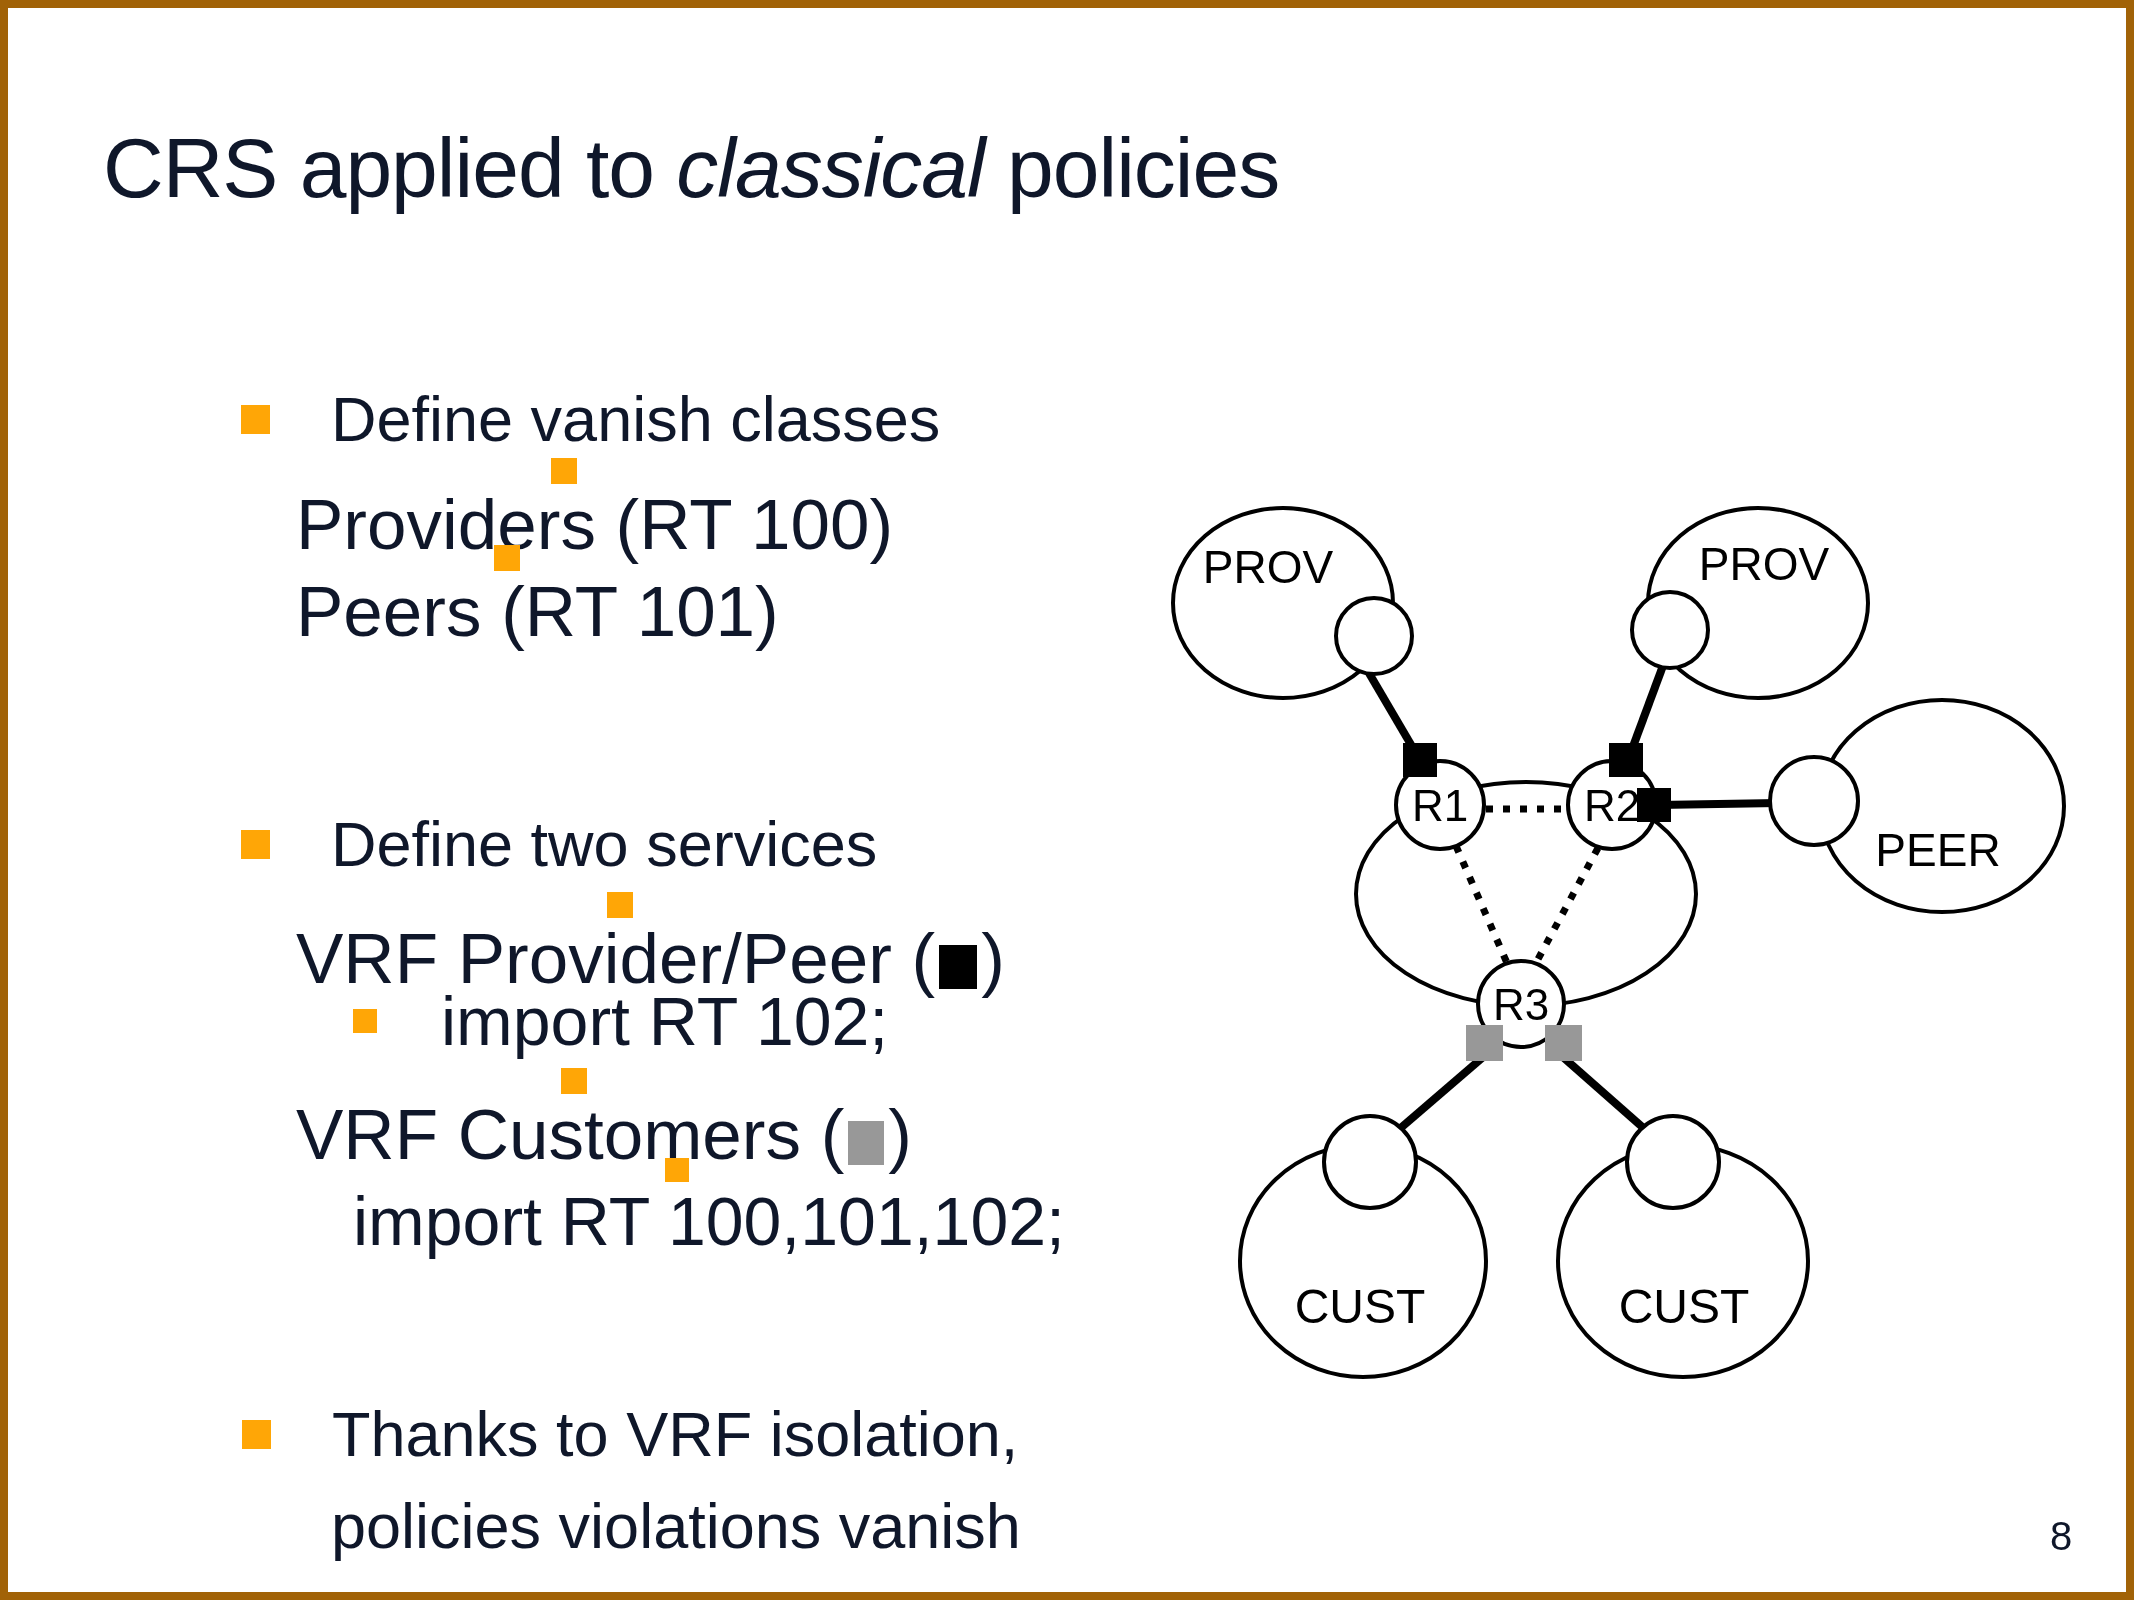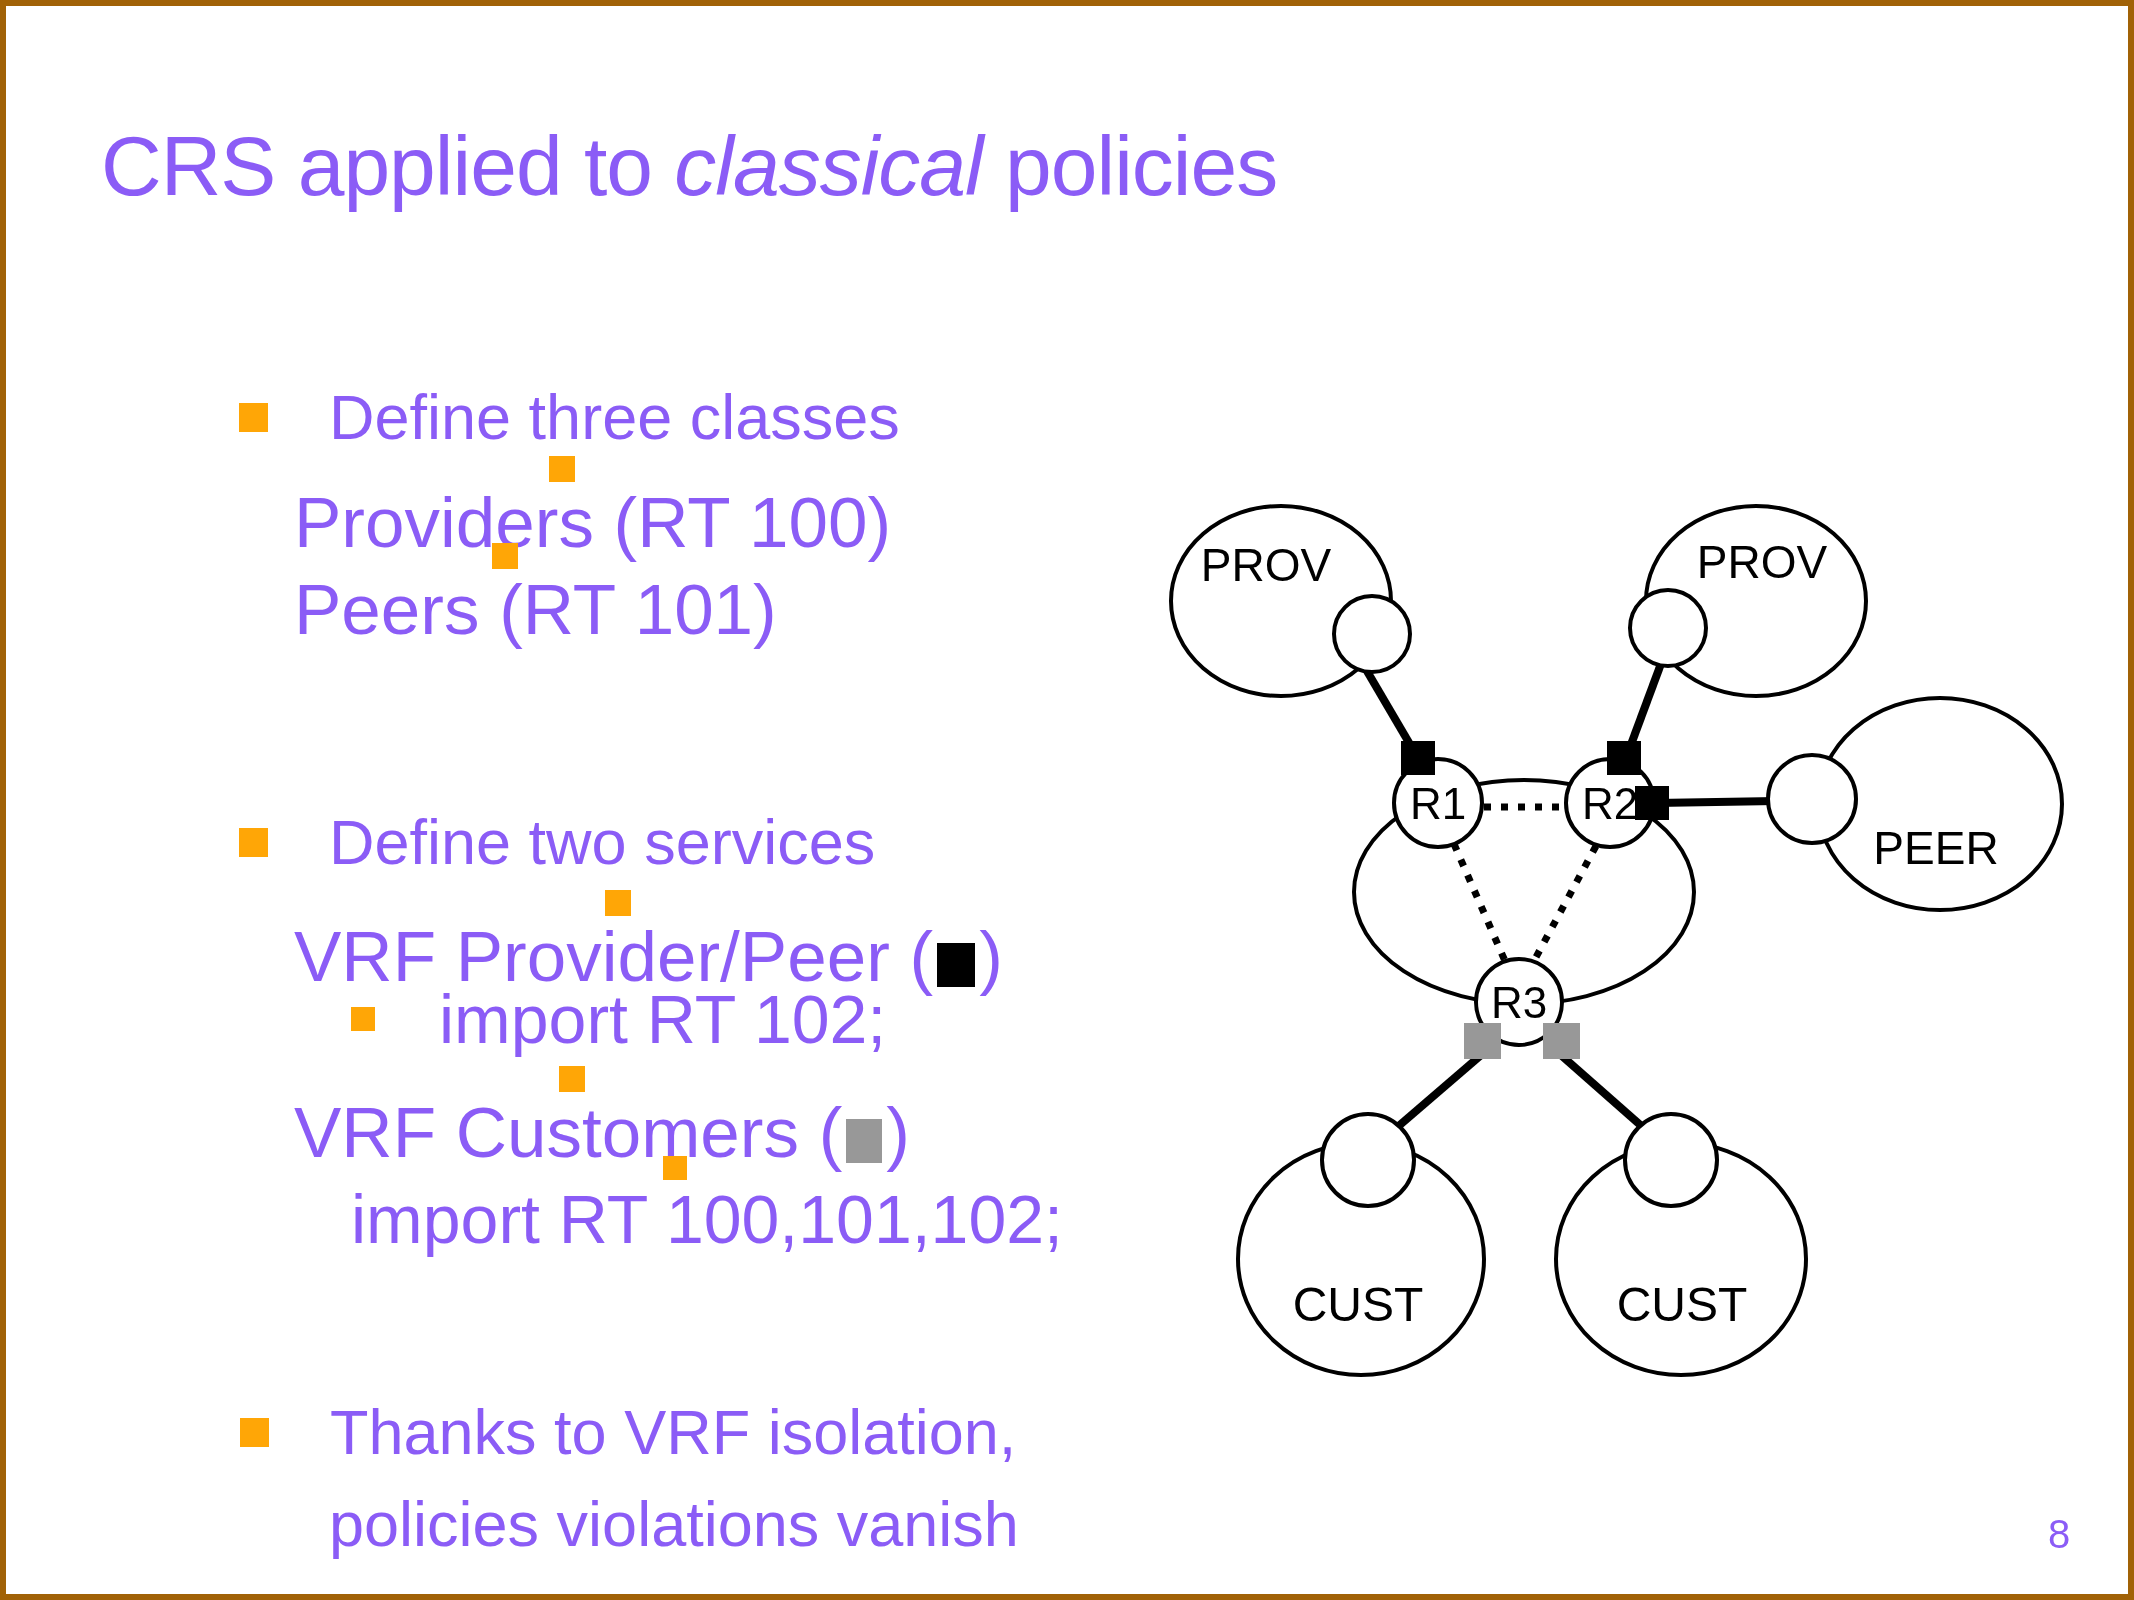--- a/index.html
+++ b/index.html
@@ -1,23 +1,23 @@
 <!DOCTYPE html>
 <html><head>
 <meta charset="utf-8">
 <style>
   html,body{margin:0;padding:0;background:#fff;}
   .slide{
     position:relative;
     width:2134px;height:1600px;
     background:#ffffff;
-    border:6px solid #a16207;
+    border:8px solid #a16207;
     box-sizing:border-box;
     font-family:"Liberation Sans", sans-serif;
-    color:#8b5cf6;
+    color:#0f172a;
     overflow:hidden;
   }
   .title{
     position:absolute;left:95px;top:112px;
     font-size:84px;letter-spacing:-1px;
     white-space:nowrap;
   }
   .title .it{font-style:italic;}
   .row{
     position:absolute;
@@ -58,21 +58,21 @@
 <body>
 
 <div class="slide">
 
   <div class="title">
     <span>CRS applied to </span><span class="it">classical</span><span> policies</span>
   </div>
 
   <div class="row l1" style="left:233px;top:372px;">
     <span class="bullet"></span>
-    <span>Define three classes</span>
+    <span>Define vanish classes</span>
   </div>
   <div class="row l2" style="left:288px;top:450px;">
     <span class="bullet"></span>
     <span>Providers (RT 100)</span>
   </div>
   <div class="row l2" style="left:288px;top:537px;">
     <span class="bullet"></span>
     <span>Peers (RT 101)</span>
   </div>
 

